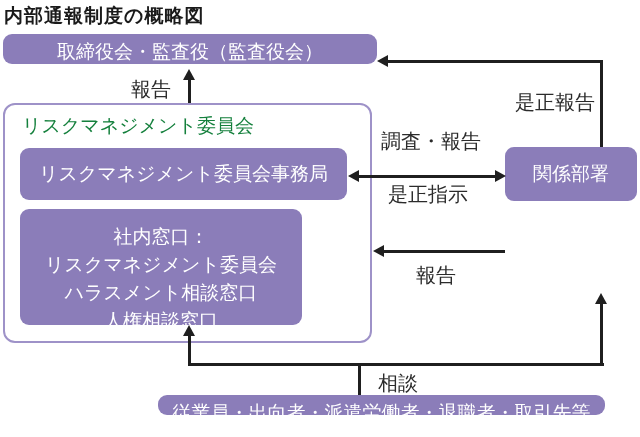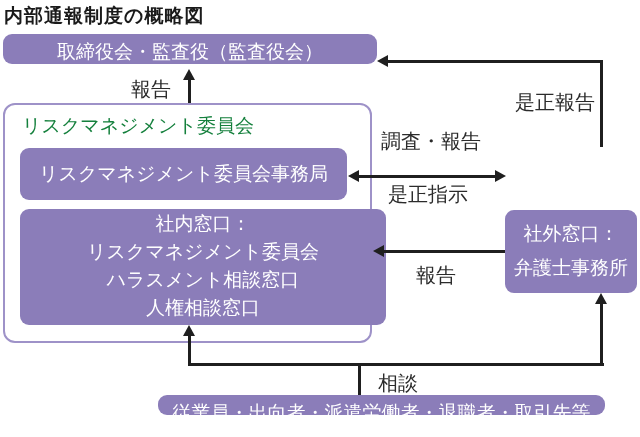--- a/index.html
+++ b/index.html
@@ -66,32 +66,31 @@
     <span>取締役会・監査役（監査役会）</span>
   </div>
 
   <div class="outer"></div>
   <div class="committee-label">リスクマネジメント委員会</div>
 
   <div class="pbox" style="left:20px;top:148px;width:327px;height:52px;line-height:52px;text-align:center;">
     <span>リスクマネジメント委員会事務局</span>
   </div>
 
-  <div class="pbox" style="left:20px;top:209px;width:366px;height:116px;line-height:28px;padding-top:2px;font-family:Liberation Mono, monospace;">
+  <div class="pbox" style="left:20px;top:209px;width:282px;height:116px;line-height:28px;padding-top:14px;">
     <div>社内窓口：</div>
     <div>リスクマネジメント委員会</div>
     <div>ハラスメント相談窓口</div>
     <div>人権相談窓口</div>
   </div>
 
+  <div class="pbox" style="left:505px;top:147px;width:132px;height:54px;line-height:54px;">
+    <span>関係部署</span>
+  </div>
 
-  <div class="pbox" style="left:505px;top:210px;width:132px;height:83px;line-height:34px;padding-top:7px;">
-    <div>社外窓口：</div>
-    <div>弁護士事務所</div>
-  </div>
 
   <div class="pbox" style="left:158px;top:395px;width:447px;height:20px;line-height:35px;">
     <span>従業員・出向者・派遣労働者・退職者・取引先等</span>
   </div>
 
   <div class="ln" style="left:188px;top:79px;width:3px;height:24px;"></div>
   <div class="ah ah-up" style="left:183px;top:69px;"></div>
   <div class="lbl" style="left:131px;top:76px;">報告</div>
 
   <div class="ln" style="left:600px;top:60px;width:3px;height:87px;"></div>

